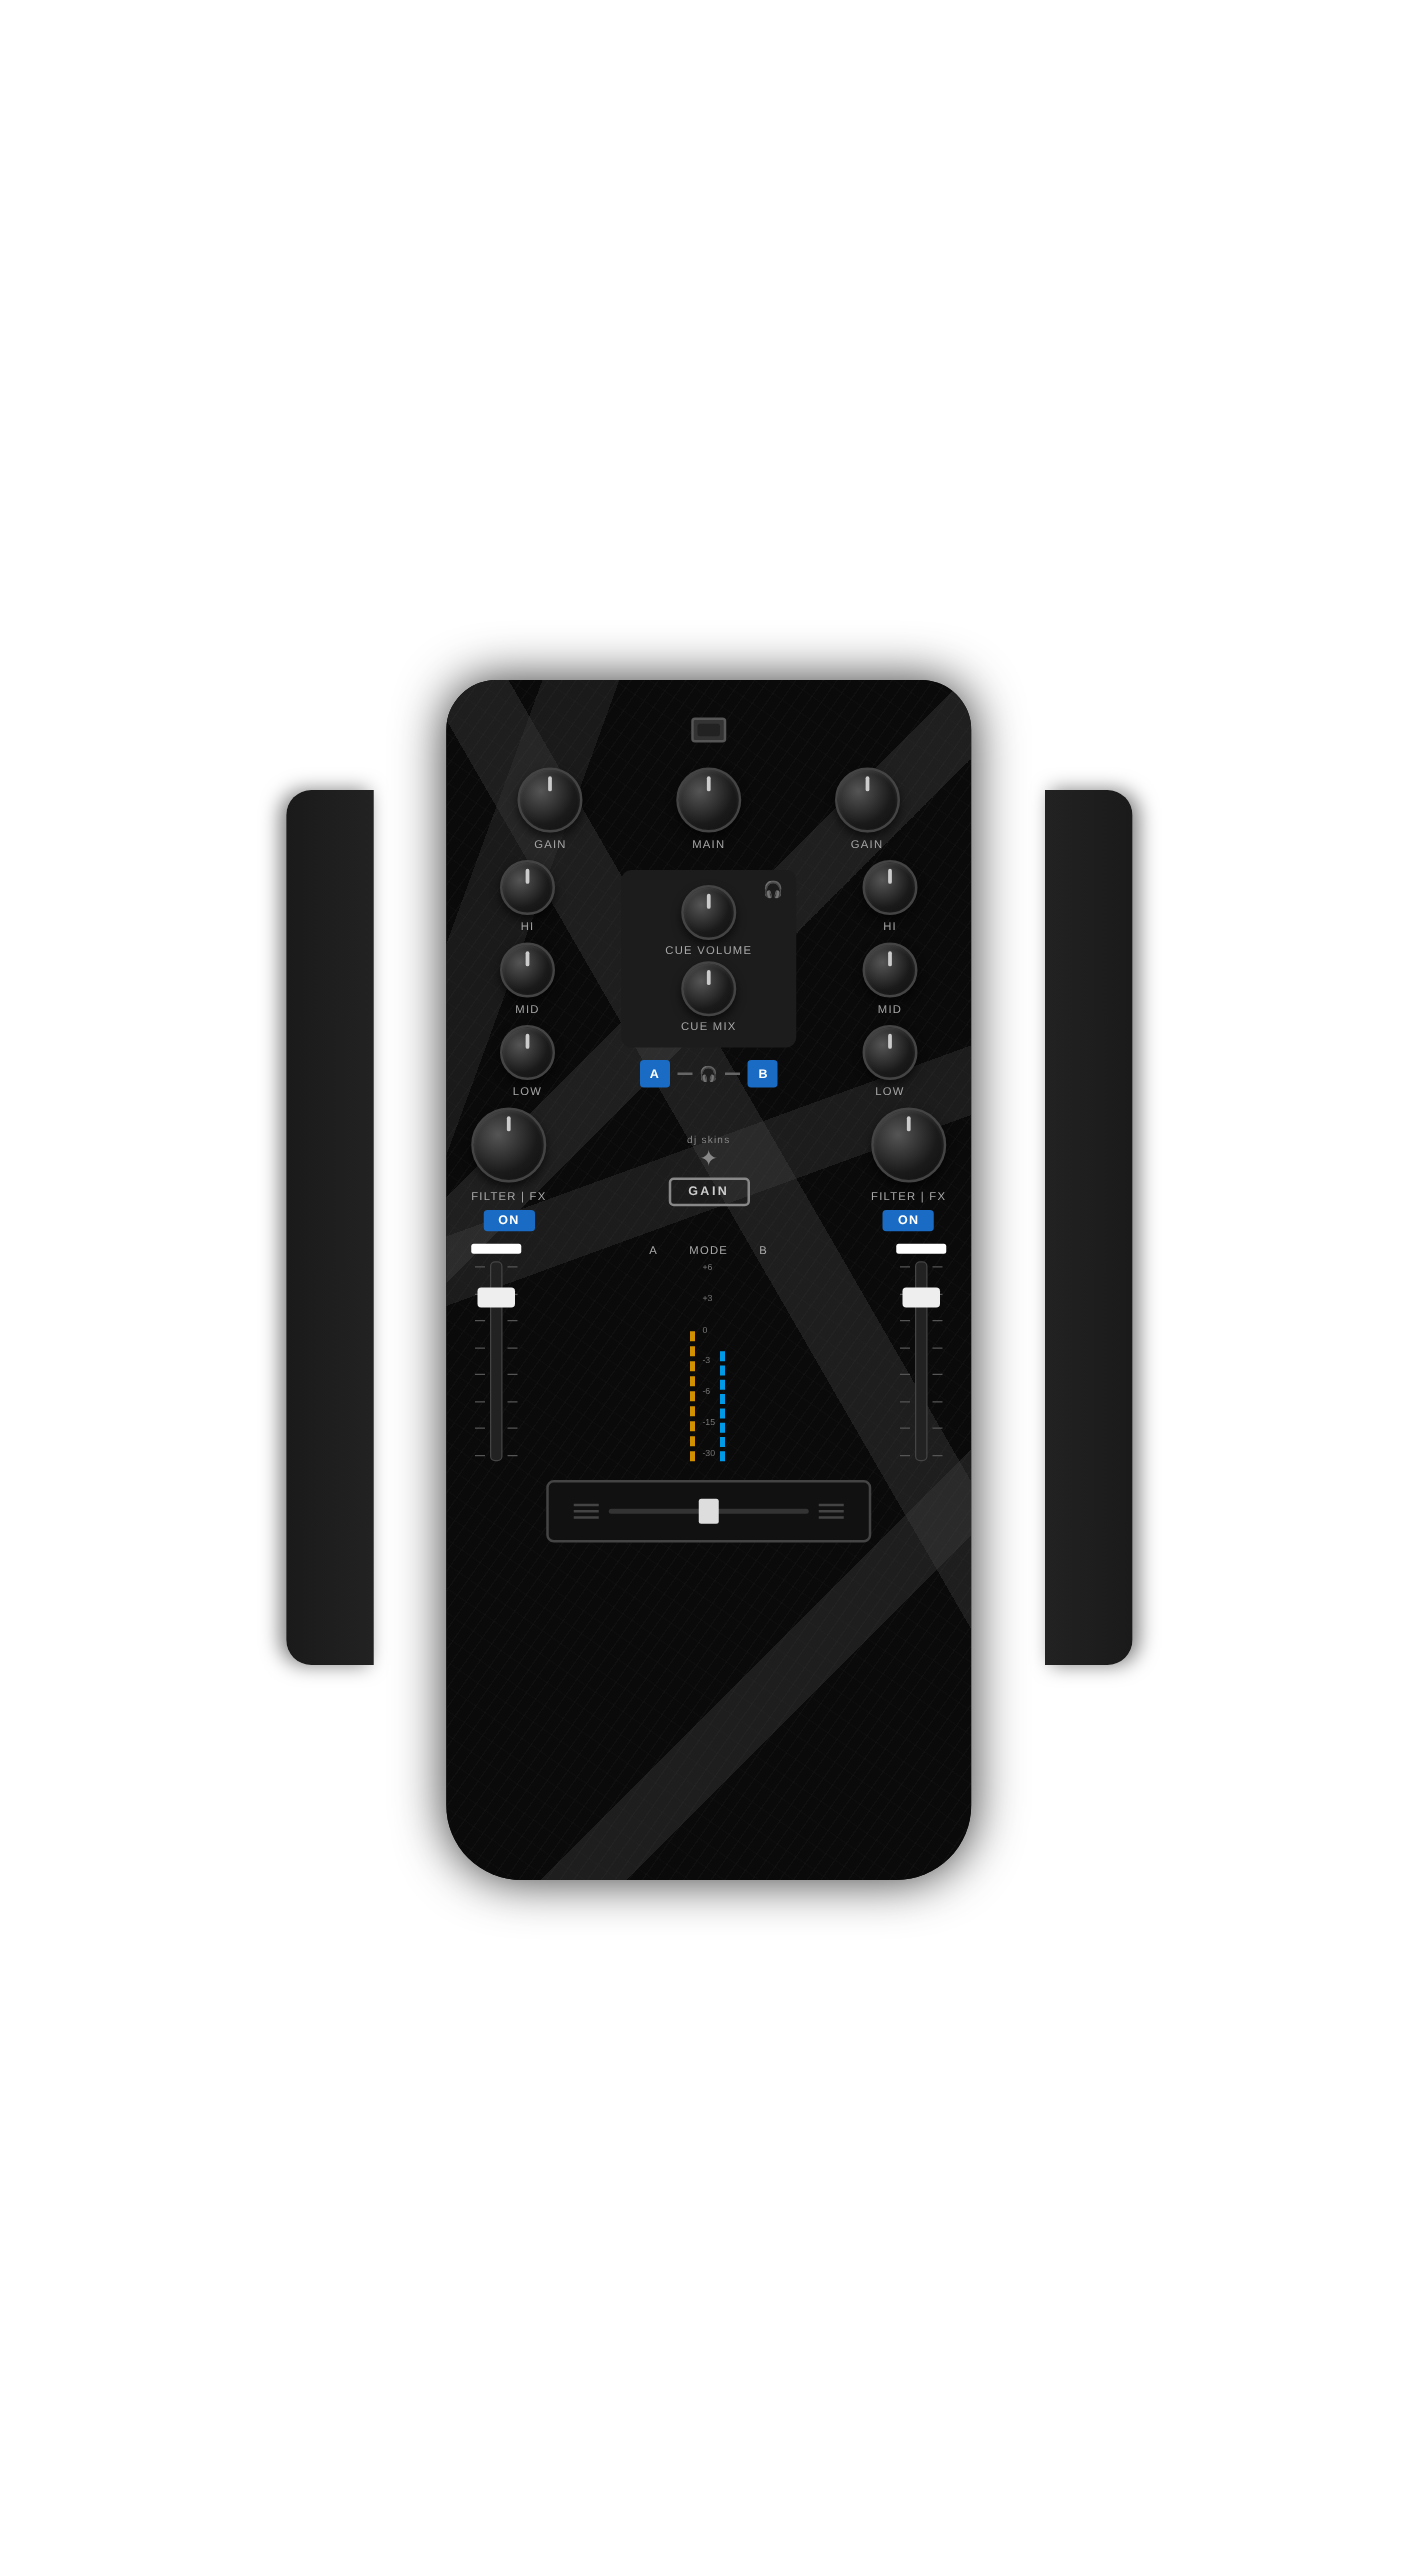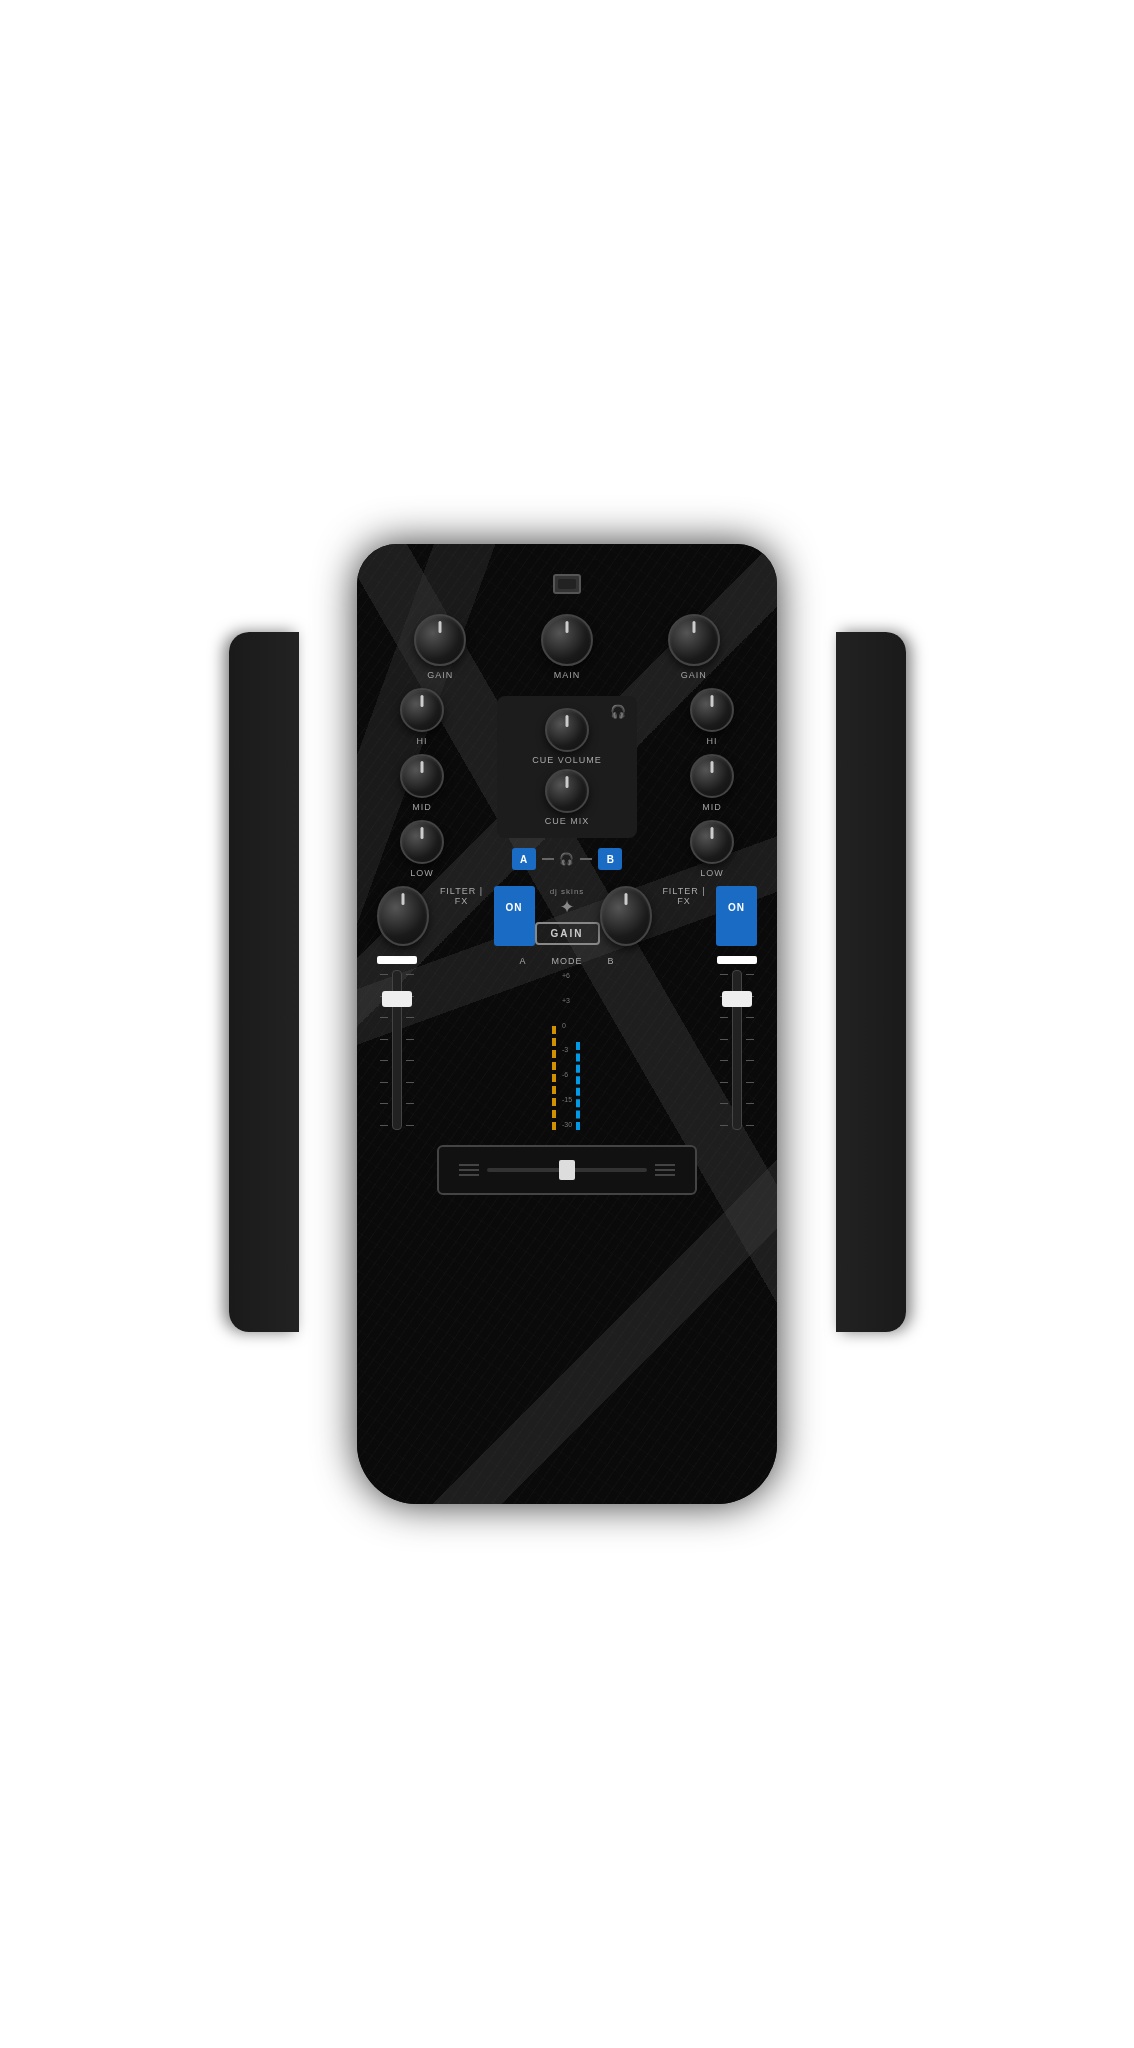--- a/index.html
+++ b/index.html
@@ -220,36 +220,37 @@
     .filter-row {
       display: flex;
       justify-content: space-between;
       align-items: center;
       width: 100%;
       margin-bottom: 10px;
     }
 
     .filter-section {
       display: flex;
-      flex-direction: row;
+      flex-direction: column;
+      align-items: center;
       gap: 6px;
     }
 
     .knob-large {
       width: 60px;
       height: 60px;
     }
 
     .on-btn {
       background: #1a6bc4;
       color: #fff;
       font-size: 10px;
       font-weight: bold;
       letter-spacing: 1px;
-      padding: 16px 12px;
+      padding: 3px 12px;
       border-radius: 3px;
       cursor: pointer;
     }
 
     .dj-logo {
       display: flex;
       flex-direction: column;
       align-items: center;
       font-size: 9px;
       color: #666;

